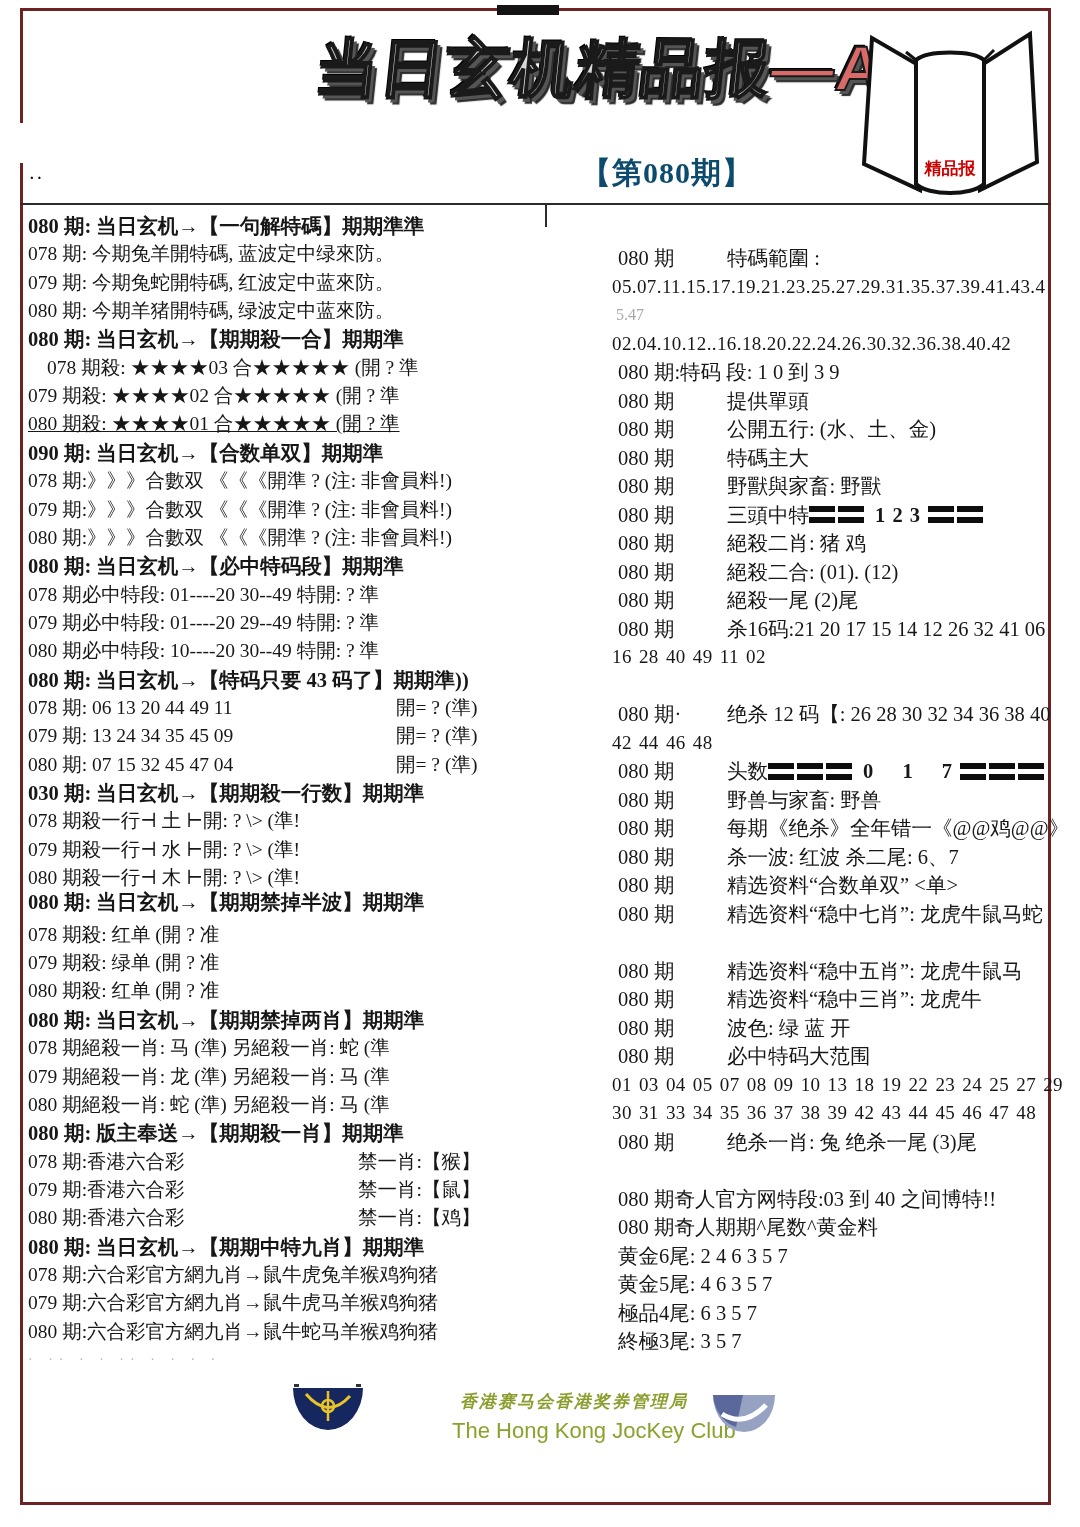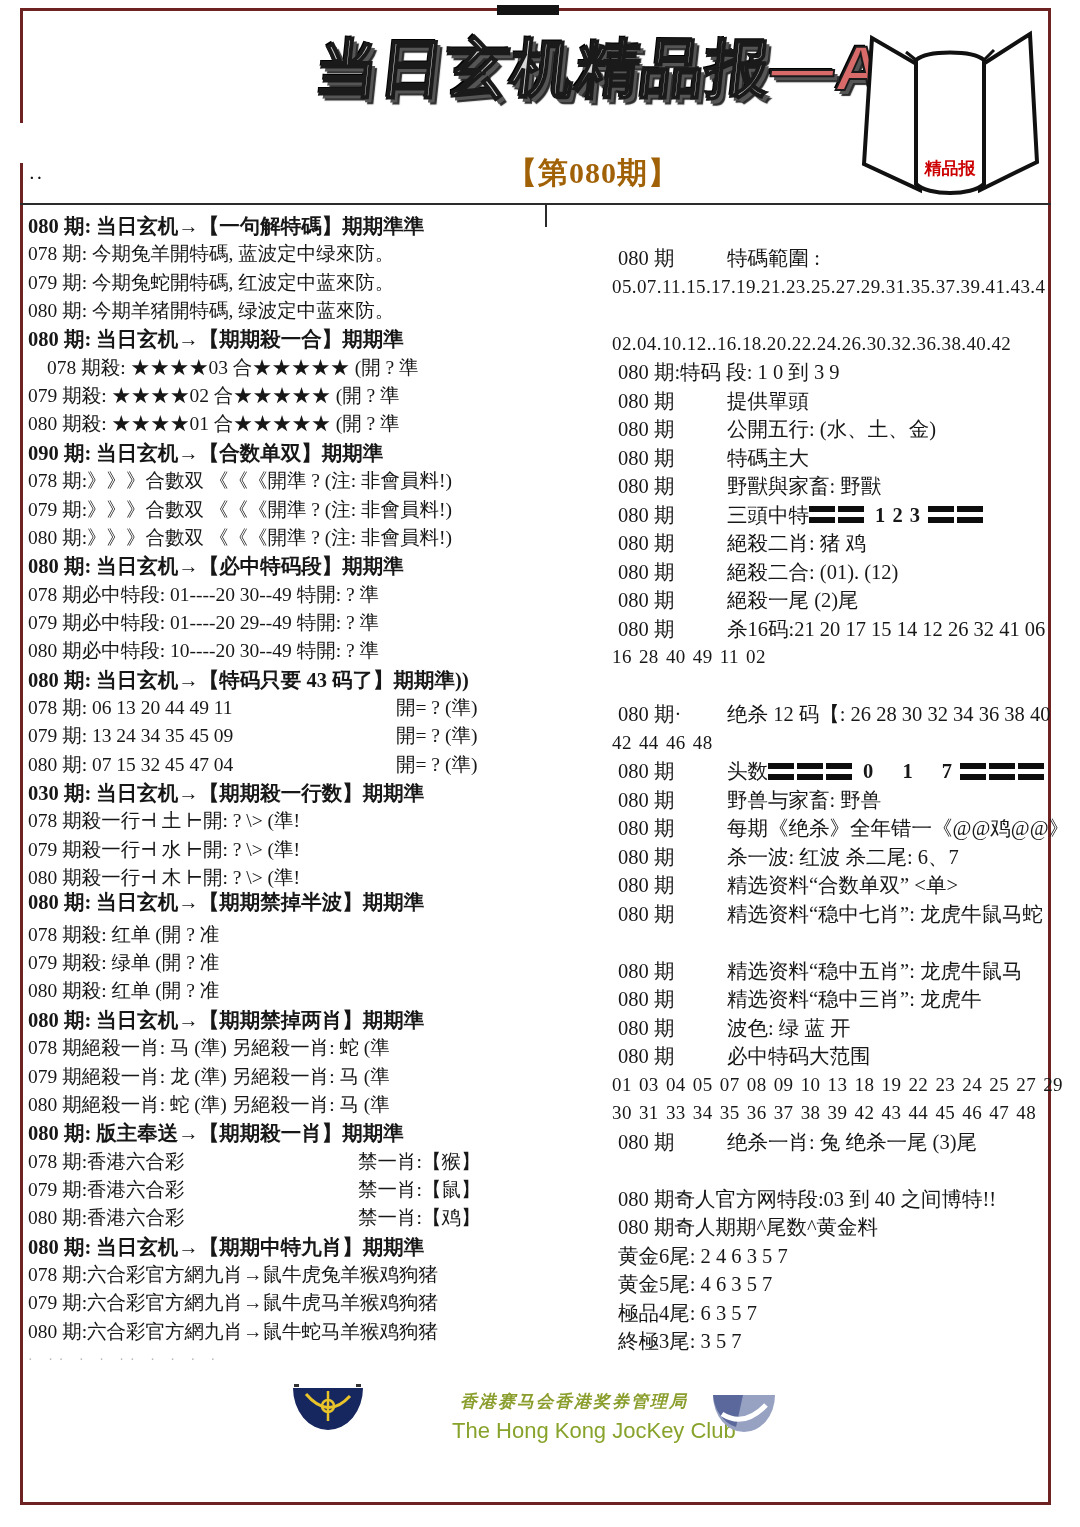--- a/index.html
+++ b/index.html
@@ -11,22 +11,22 @@
   .top-seg{position:absolute;left:497px;top:5px;width:62px;height:10px;background:#141414;}
   .divider{position:absolute;left:20px;top:203px;width:1031px;height:2px;background:#2b2b2b;}
   .divider-stub{position:absolute;left:545px;top:205px;width:2px;height:22px;background:#2b2b2b;}
   
   .title{position:absolute;left:305px;top:26px;width:590px;text-align:center;white-space:nowrap;
          font-family:"Liberation Sans","DejaVu Sans",sans-serif;font-weight:bold;font-size:63px;
          letter-spacing:2px;transform:skewX(-6deg);color:#d9d9d9;
          -webkit-text-stroke:2px #1a1a1a;
          text-shadow:4px 4px 0 #555,6px 6px 1px #2b2b2b,-2px -2px 0 #000;}
   .title .suffix{color:#d96a6a;}
-  .issue{position:absolute;left:433px;top:153px;width:320px;text-align:center;
-         color:#a16207;font-weight:bold;font-size:30px;letter-spacing:1px;}
+  .issue{position:absolute;left:433px;top:153px;width:320px;text-align:right;
+         color:#0c4a6e;font-weight:bold;font-size:30px;letter-spacing:1px;}
   .corner-dots{position:absolute;left:30px;top:166px;font-size:15px;font-weight:bold;color:#111;}
   .ribbon{position:absolute;left:858px;top:24px;width:185px;height:178px;}
   
   .leftcol{position:absolute;left:28px;top:212px;width:530px;height:1160px;}
   .lrow{position:absolute;left:0;height:28px;line-height:28px;white-space:nowrap;font-size:19.5px;}
   .lrow.h{font-weight:bold;font-size:20.5px;}
   .lrow.faint{color:#b9b9b9;letter-spacing:6px;font-size:14px;}
   .lrow .rp{position:absolute;}
   .rightcol{position:absolute;left:612px;top:244px;width:436px;height:1130px;}
   .rrow{position:absolute;left:0;height:28px;line-height:28px;white-space:nowrap;font-size:20.5px;width:436px;}
@@ -74,21 +74,21 @@
   <div class="divider-stub"></div>
 
   <div class="leftcol">
       <div class="lrow h" style="top: 0px;">080 期: 当日玄机→【一句解特碼】期期準準</div>
       <div class="lrow n" style="top: 28.35px;">078 期: 今期兔羊開特碼, 蓝波定中绿來防。</div>
       <div class="lrow n" style="top: 56.7px;">079 期: 今期兔蛇開特碼, 红波定中蓝來防。</div>
       <div class="lrow n" style="top: 85.05px;">080 期: 今期羊猪開特碼, 绿波定中蓝來防。</div>
       <div class="lrow h" style="top: 113.4px;">080 期: 当日玄机→【期期殺一合】期期準</div>
       <div class="lrow n" style="top: 141.75px; margin-left: 19px;">078 期殺: ★★★★03 合★★★★★ (開 ? 準</div>
       <div class="lrow n" style="top: 170.1px;">079 期殺: ★★★★02 合★★★★★ (開 ? 準</div>
-      <div class="lrow n" style="top: 198.45px;">080 期殺: ★★★★01 合★★★★★ (開 ? 準</div>
+      <div class="lrow n" style="top: 198.45px; text-decoration: underline;">080 期殺: ★★★★01 合★★★★★ (開 ? 準</div>
       <div class="lrow h" style="top: 226.8px;">090 期: 当日玄机→【合数单双】期期準</div>
       <div class="lrow n" style="top: 255.15px;">078 期:》》》合數双 《《《開準 ? (注: 非會員料!)</div>
       <div class="lrow n" style="top: 283.5px;">079 期:》》》合數双 《《《開準 ? (注: 非會員料!)</div>
       <div class="lrow n" style="top: 311.85px;">080 期:》》》合數双 《《《開準 ? (注: 非會員料!)</div>
       <div class="lrow h" style="top: 340.2px;">080 期: 当日玄机→【必中特码段】期期準</div>
       <div class="lrow n" style="top: 368.55px;">078 期必中特段:  01----20 30--49 特開: ? 準</div>
       <div class="lrow n" style="top: 396.9px;">079 期必中特段:  01----20 29--49 特開: ? 準</div>
       <div class="lrow n" style="top: 425.25px;">080 期必中特段:  10----20 30--49 特開: ? 準</div>
       <div class="lrow h" style="top: 453.6px;">080 期: 当日玄机→【特码只要 43 码了】期期準))</div>
       <div class="lrow split" style="top: 481.95px;"><span>078 期: 06 13 20 44 49 11</span><span class="rp" style="left: 368px;">開= ? (準)</span></div>
@@ -115,20 +115,21 @@
       <div class="lrow n" style="top: 1077.3px;">079 期:六合彩官方網九肖→鼠牛虎马羊猴鸡狗猪</div>
       <div class="lrow n" style="top: 1105.65px;">080 期:六合彩官方網九肖→鼠牛蛇马羊猴鸡狗猪</div>
       <div class="lrow faint" style="top: 1134px;">· ·· ·  · ··   ·   · · ·</div>
     </div>
   <div class="rightcol">
       <div class="rrow pt" style="top: 0px;">
         <span class="prefix">080 期</span>
         <span>特碼範圍 :</span>
       </div>
       <div class="rrow num" style="top: 28.5px;">05.07.11.15.17.19.21.23.25.27.29.31.35.37.39.41.43.4</div>
+      <div class="rrow faint" style="top: 57px;">5.47</div>
       <div class="rrow num" style="top: 85.5px;">02.04.10.12..16.18.20.22.24.26.30.32.36.38.40.42</div>
       <div class="rrow t" style="top: 114px;">080 期:特码 段:  1 0 到 3 9</div>
       <div class="rrow pt" style="top: 142.5px;">
         <span class="prefix">080 期</span>
         <span>提供單頭</span>
       </div>
       <div class="rrow pt" style="top: 171px;">
         <span class="prefix">080 期</span>
         <span>公開五行: (水、土、金)</span>
       </div>

